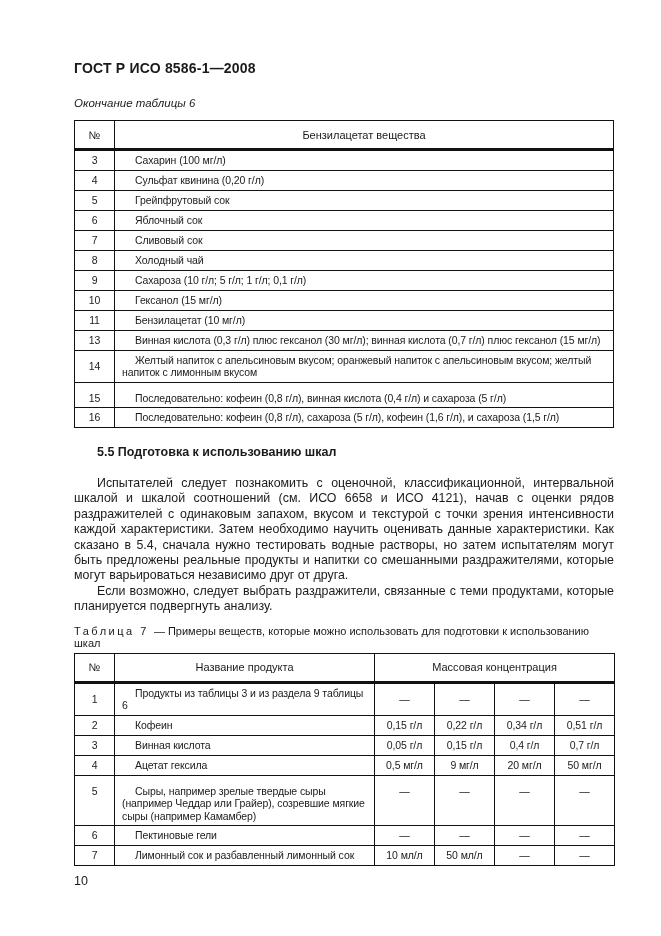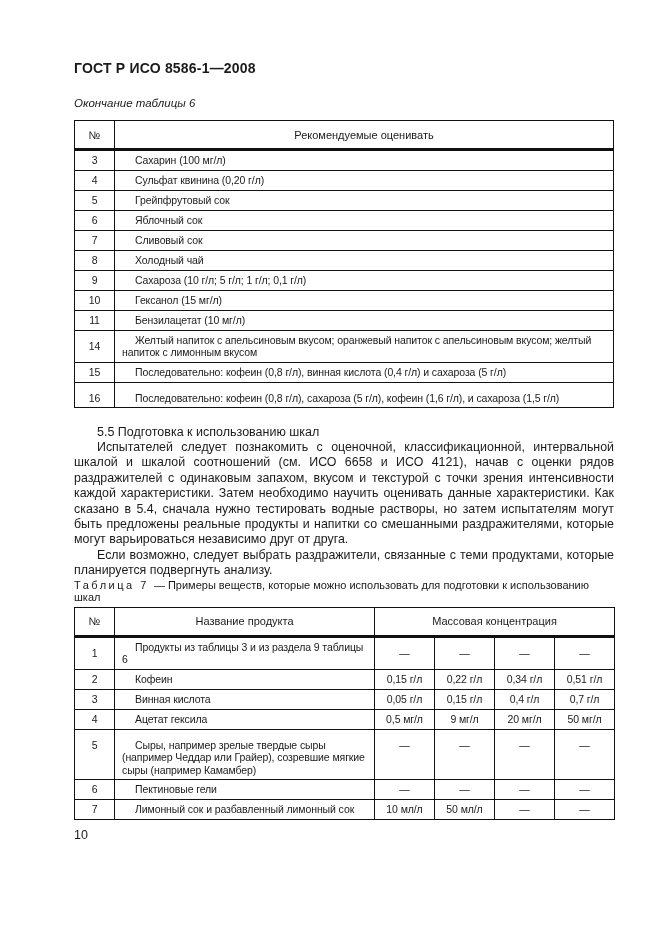--- a/index.html
+++ b/index.html
@@ -54,31 +54,32 @@
   td.num { text-align: center; width: 40px; }
   td.sub, td.prod {
     padding: 3px 6px 3px 7px;
     text-indent: 13px;
   }
   
   #t6-body tr:nth-child(12) td, #t7-body tr:nth-child(5) td { vertical-align: top; padding-top: 9px; margin-left: 8px; }
   .section { margin-top: 17px; }
   .section-heading {
     font-size: 12.5px;
-    font-weight: normal;
+    font-weight: bold;
     text-indent: 23px;
-    margin-bottom: 1px;
+    margin-bottom: 17px;
   }
   .section p {
     font-size: 12.4px;
     line-height: 15.4px;
     text-align: justify;
     text-indent: 23px;
   }
   .t7-caption {
+    margin-top: 10px;
     margin-bottom: 4px;
     font-size: 11px;
   }
   .t7-caption .spaced { letter-spacing: 2.5px; margin-right: 2px; }
   #table7 col.c-num { width: 40px; }
   #table7 col.c-prod { width: 260px; }
   #table7 col.c-conc { width: 60px; }
   #table7 td.conc { text-align: center; }
   .page-num {
     margin-top: 8px;
@@ -92,21 +93,21 @@
   <div class="content">
 
     <div class="doc-header">ГОСТ Р ИСО 8586-1—2008</div>
 
     <div class="t6-caption">Окончание таблицы 6</div>
 
     <table id="table6">
       <thead>
         <tr>
           <th style="width:40px">№</th>
-          <th>Рекомендуемые оценивать</th>
+          <th>Бензилацетат вещества</th>
         </tr>
       </thead>
       <tbody id="t6-body">
           <tr>
             <td class="num">3</td>
             <td class="sub">Сахарин (100 мг/л)</td>
           </tr>
           <tr>
             <td class="num">4</td>
             <td class="sub">Сульфат квинина (0,20 г/л)</td>
@@ -131,20 +132,24 @@
             <td class="num">9</td>
             <td class="sub">Сахароза (10 г/л; 5 г/л; 1 г/л; 0,1 г/л)</td>
           </tr>
           <tr>
             <td class="num">10</td>
             <td class="sub">Гексанол (15 мг/л)</td>
           </tr>
           <tr>
             <td class="num">11</td>
             <td class="sub">Бензилацетат (10 мг/л)</td>
+          </tr>
+          <tr>
+            <td class="num">13</td>
+            <td class="sub">Винная кислота (0,3 г/л) плюс гексанол (30 мг/л); винная кислота (0,7 г/л) плюс гексанол (15 мг/л)</td>
           </tr>
           <tr>
             <td class="num">14</td>
             <td class="sub">Желтый напиток с апельсиновым вкусом; оранжевый напиток с апельсиновым вкусом; желтый напи­ток с лимонным вкусом</td>
           </tr>
           <tr>
             <td class="num">15</td>
             <td class="sub">Последовательно: кофеин (0,8 г/л), винная кислота (0,4 г/л) и сахароза (5 г/л)</td>
           </tr>
           <tr>

